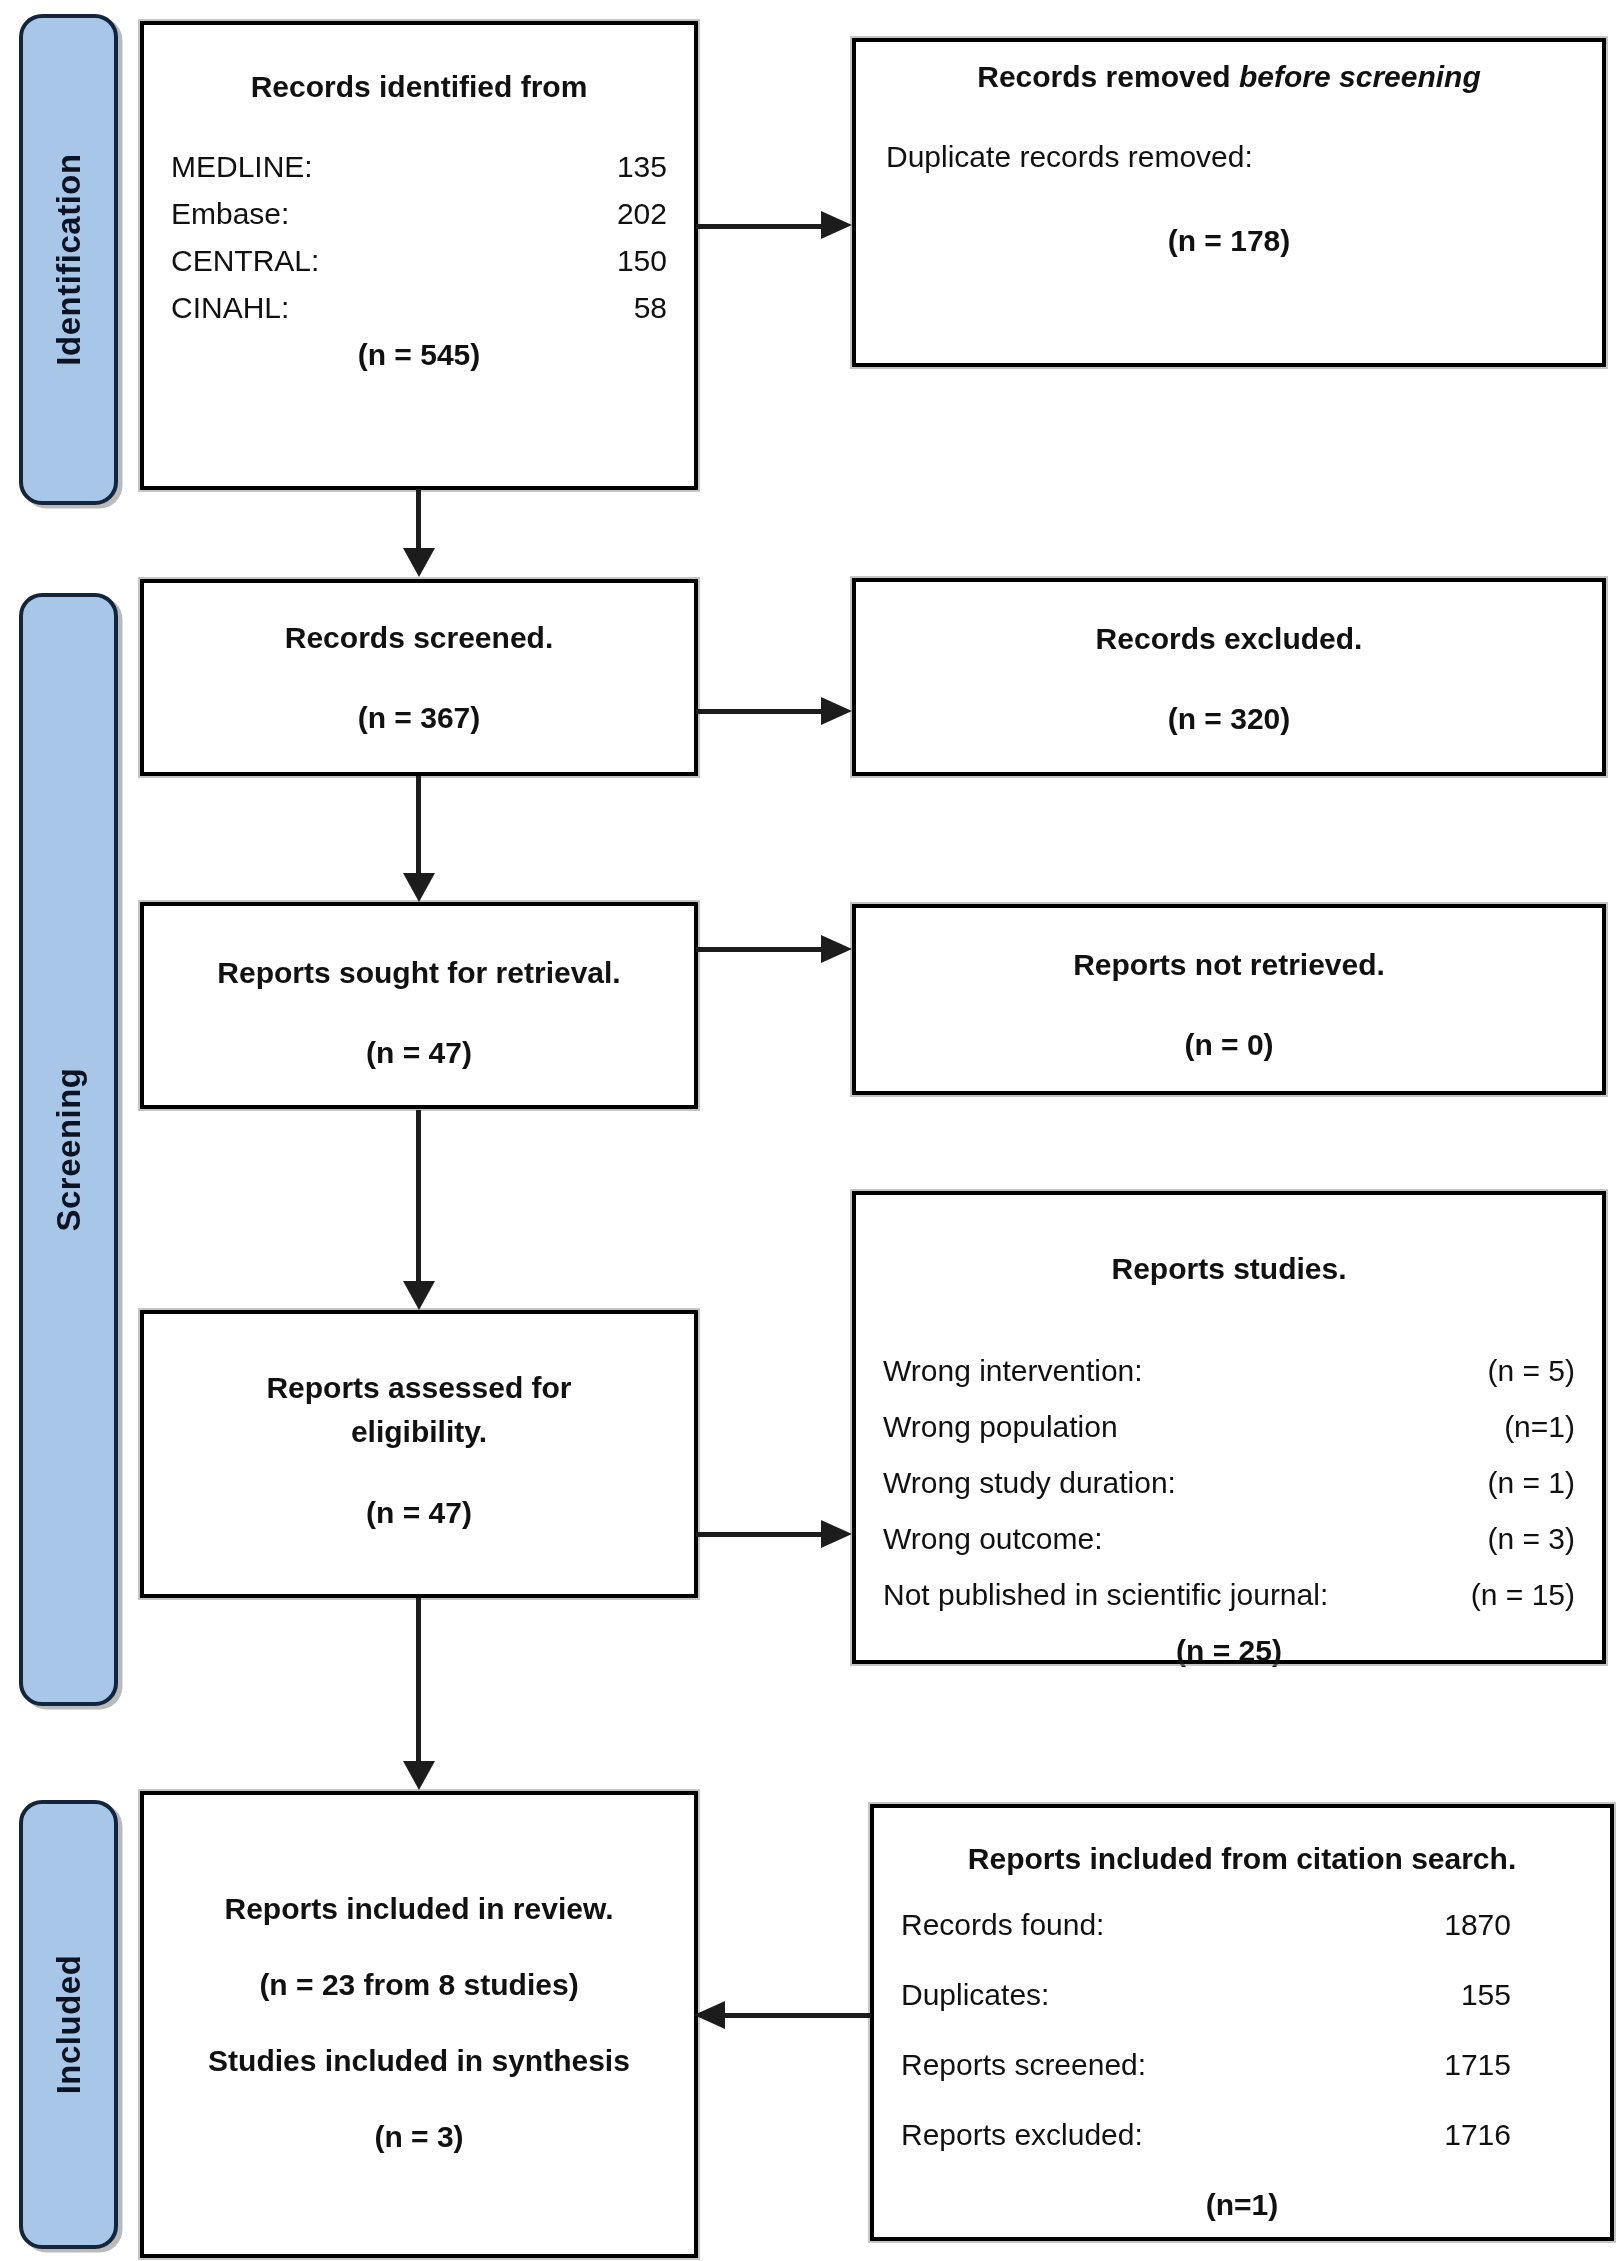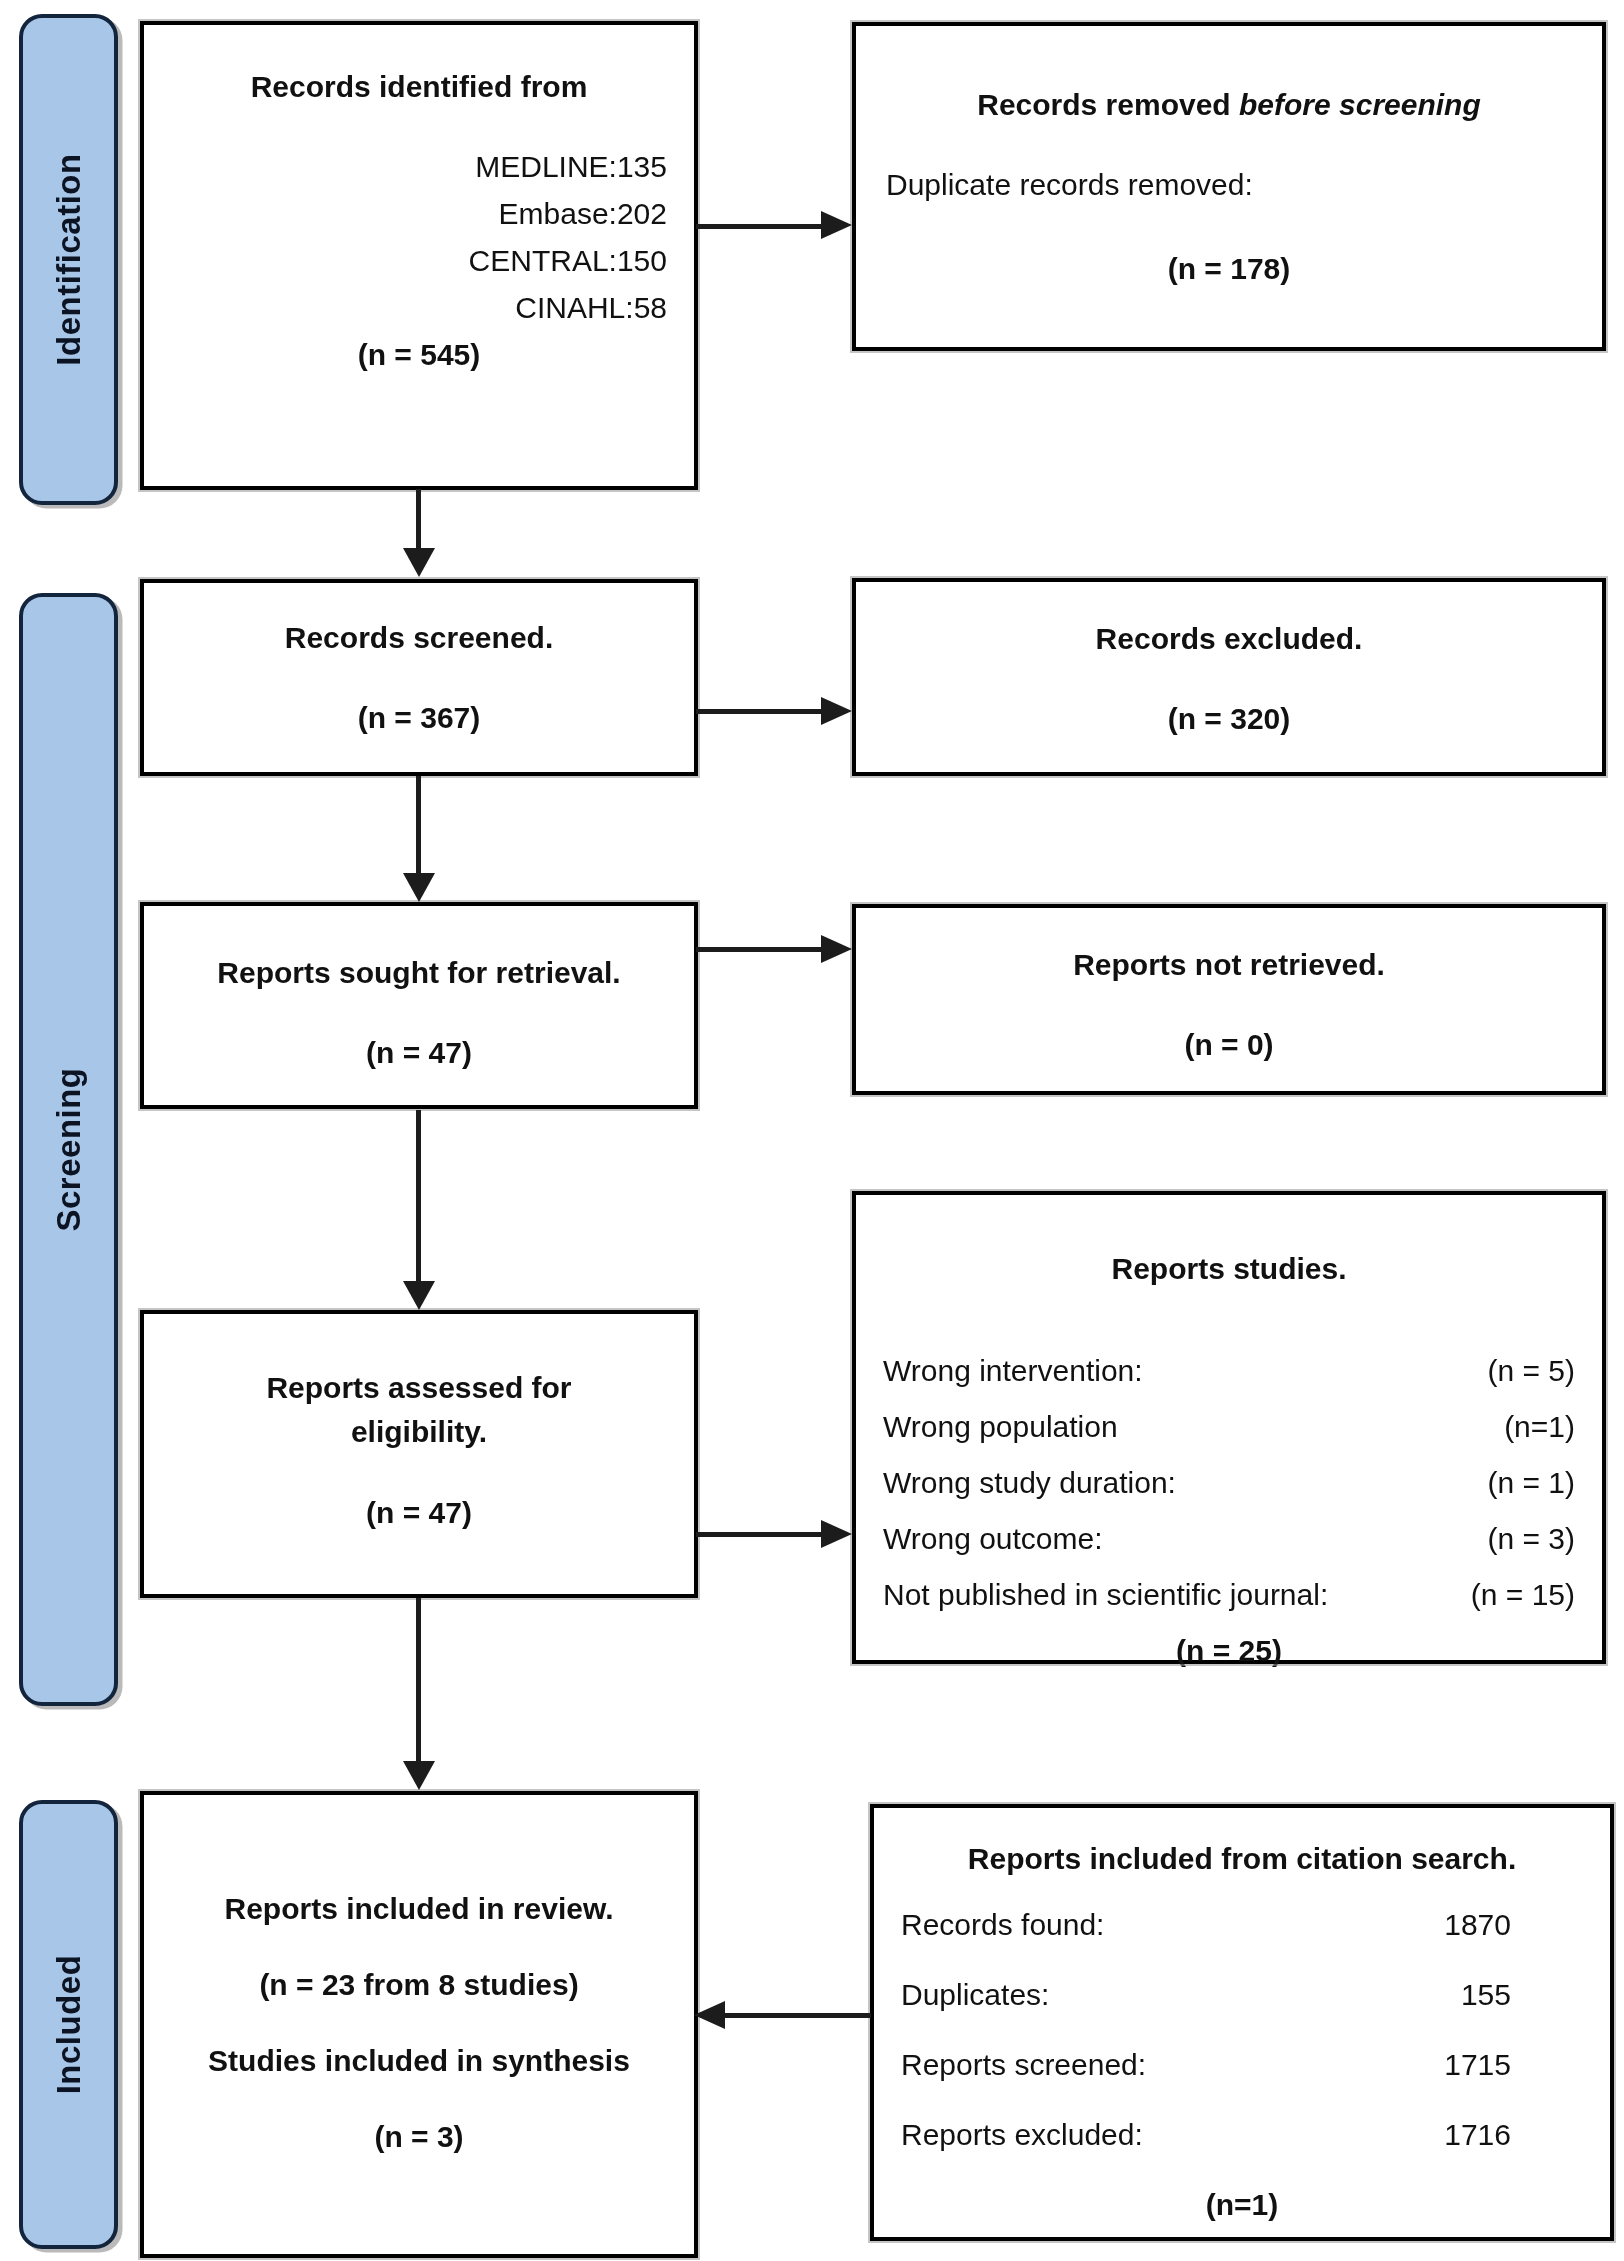--- a/index.html
+++ b/index.html
@@ -45,39 +45,39 @@
     background: #ffffff;
     border: 4px solid #000000;
     outline: 2.5px solid rgba(150,150,150,0.55);
     box-sizing: border-box;
     font-size: 30px;
   }
   .col-l { left: 140px;  width: 558px; }
   .col-r { left: 852px; width: 754px; }
 
   #box-identified       { top: 21px;   height: 469px; padding: 47px 27px 0 27px; }
-  #box-removed          { top: 22px;   height: 329px; padding: 64px 30px 0 30px; }
+  #box-removed          { top: 38px;   height: 329px; padding: 20px 30px 0 30px; }
   #box-screened         { top: 579px; height: 197px; padding: 40px 20px 0 20px; }
   #box-rexcluded        { top: 578px; height: 198px; padding: 42px 20px 0 20px; }
   #box-sought           { top: 902px; height: 207px; padding: 52px 20px 8px 20px; }
   #box-notretrieved     { top: 904px; height: 191px; padding: 42px 20px 0 20px; }
   #box-assessed         { top: 1310px; height: 288px; padding: 52px 20px 0 20px; }
   #box-reportsexcluded  { top: 1191px; height: 473px; padding: 59px 27px 0 27px; }
   #box-included-review  { top: 1791px; height: 467px; padding: 99px 20px 0 20px; }
   #box-citation         { top: 1804px; height: 437px; padding: 36px 27px 0 27px; left: 870px; width: 744px; }
 
   .t       { display: block; }
   .center  { text-align: center; font-weight: bold; }
   .mb-lg   { margin-bottom: 50px; }
   .mb-md   { margin-bottom: 45px; }
   .narrow  { max-width: 357px; margin-left: auto; margin-right: auto; line-height: 1.45; }
   .italic  { font-style: italic; }
 
   .kv { display: flex; justify-content: space-between; }
-  #box-identified .kv { margin-bottom: 17px; justify-content: flex-end; }
+  #box-identified .kv { margin-bottom: 17px; }
   #box-identified .total { margin-top: 7px; }
   #box-removed .line { margin-bottom: 54px; }
   #box-reportsexcluded .kv { margin-bottom: 26px; }
   #box-reportsexcluded .title { margin-bottom: 72px; }
   #box-reportsexcluded .total { margin-top: 6px; }
   #box-included-review .t { margin-bottom: 46px; }
   #box-citation .title { margin-bottom: 36px; }
   #box-citation .kv { margin-bottom: 40px; }
   #box-citation .kv .val { padding-right: 72px; }
 

